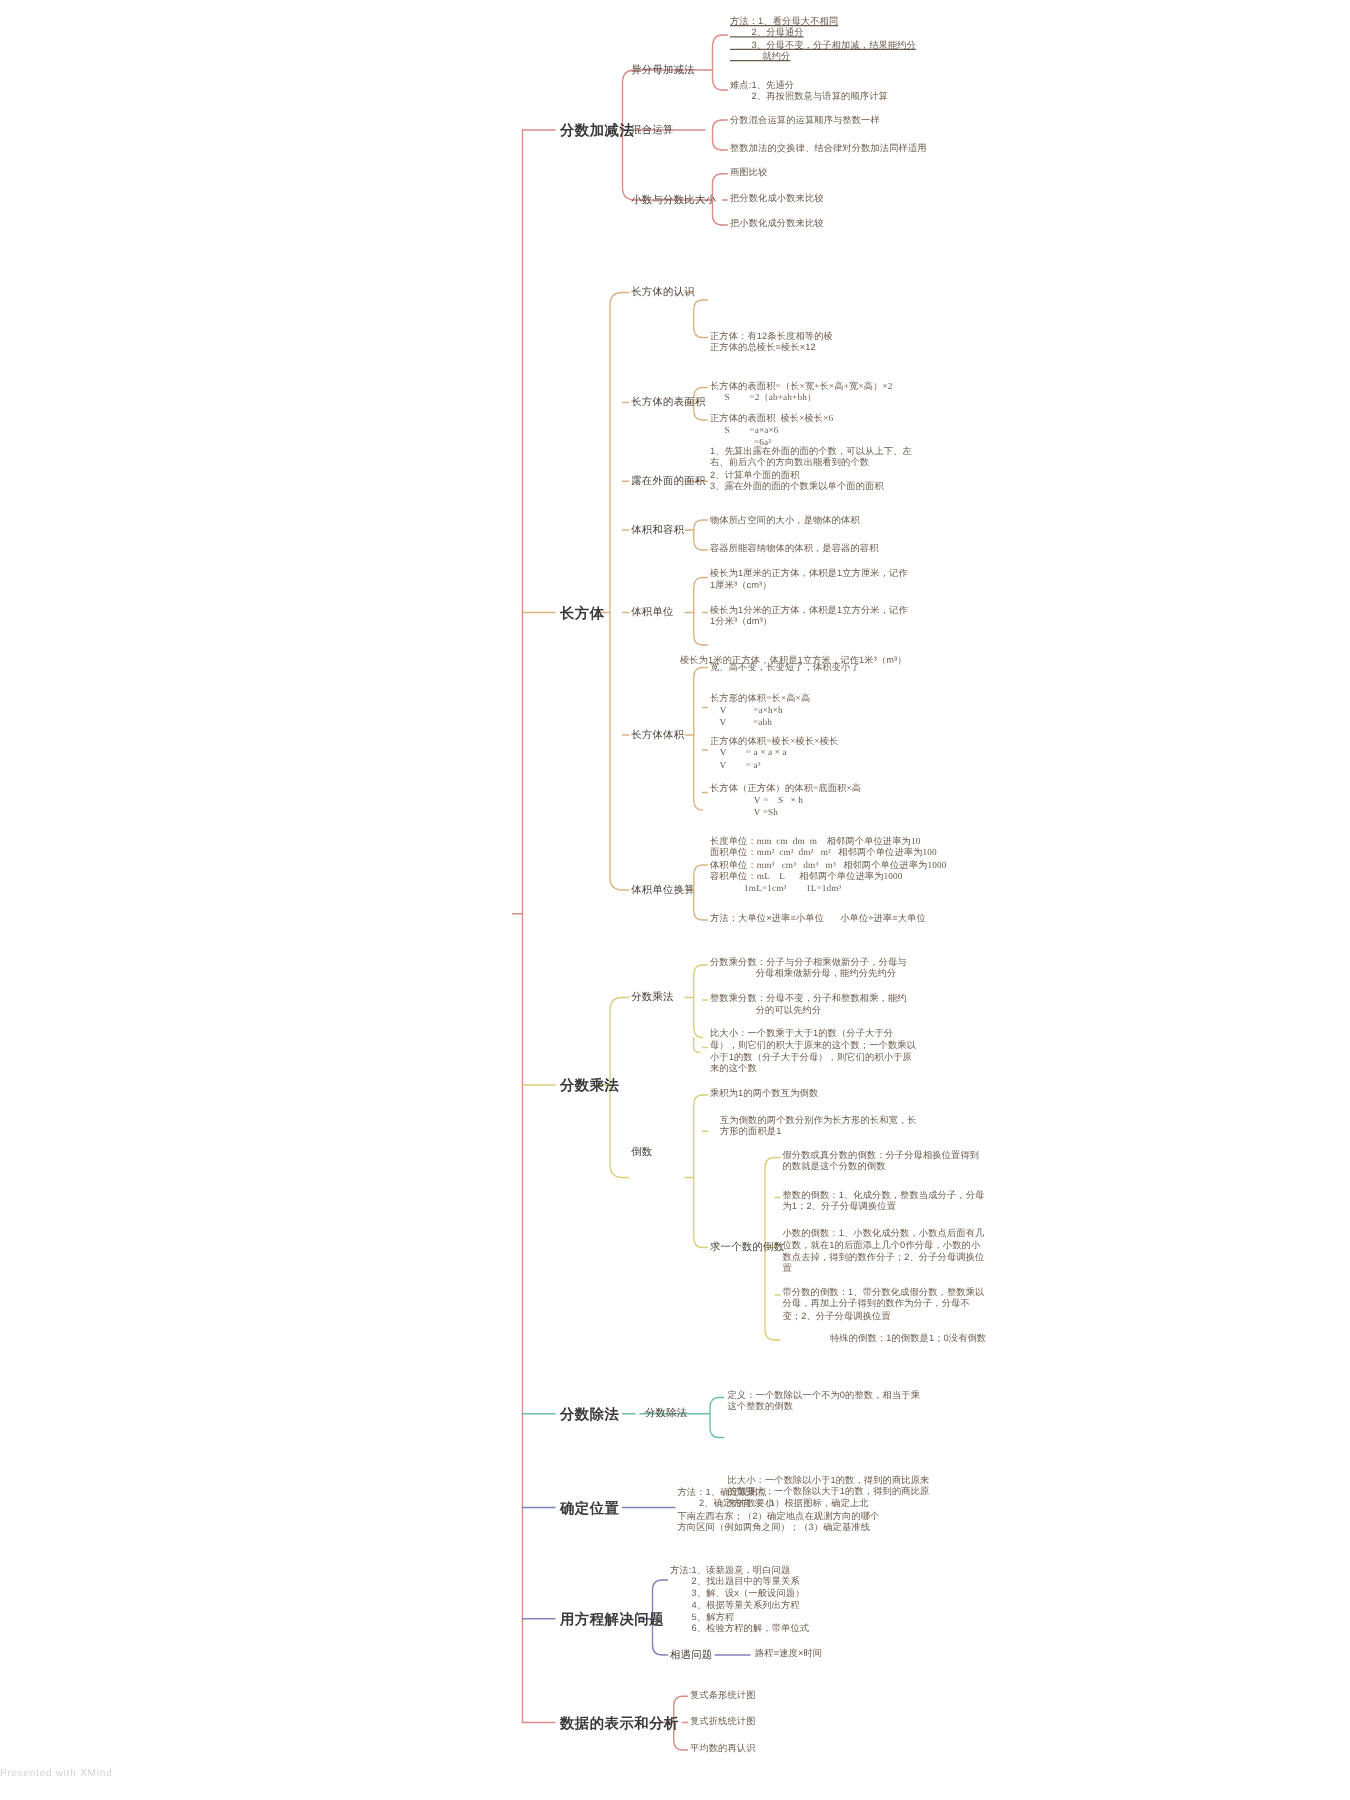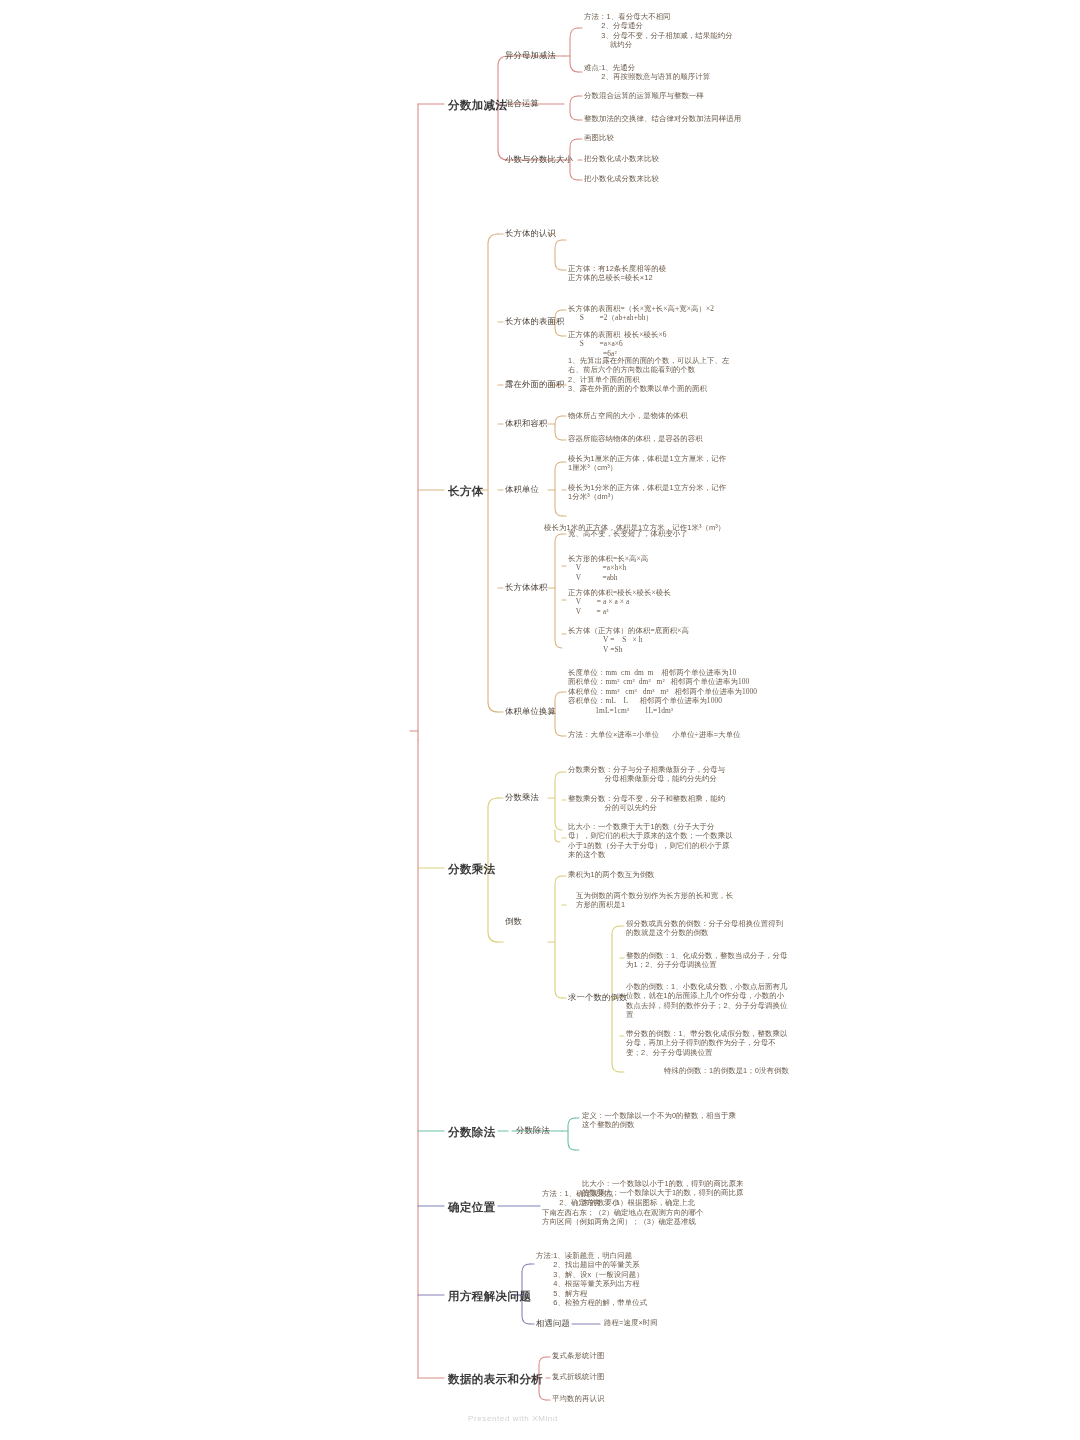--- a/index.html
+++ b/index.html
@@ -31,21 +31,21 @@
   #root-topic .rl { display: block; }
 
   
   .lv1 { font-size: 11.5px; color: #3a3a3a; font-weight: 600; letter-spacing: .4px; }
   .lv2 { font-size: 8.3px; color: #4a4038; letter-spacing: .2px; text-align: center; }
   .lv3 { font-size: 7.4px; color: #6a5a4a; letter-spacing: .1px; }
   .lv3.mono { font-family: "Liberation Serif", "DejaVu Serif", serif; }
 
   #footer {
     position: absolute; left: 0; top: 1414px; width: 1026px;
-    text-align: center; font-size: 8px; color: #d2d2d2; letter-spacing: .6px;
+    font-size: 8px; color: #d2d2d2; letter-spacing: .6px;
   }
 </style>
 </head>
 <body>
 
 <div id="canvas">
 
   <svg id="wires" viewBox="0 0 1080 1440">
     <g fill="none" stroke-width="1.1" stroke-linecap="round">
 
@@ -181,21 +181,21 @@
     </g>
   </svg>
 
 
   <div class="node lv1 t-red" style="left:448px;top:98px;color:#3a3a3a;">分数加减法</div>
 
   <div class="node lv2 t-red" style="left:505px;top:50px;">异分母加减法</div>
   <div class="node lv2 t-red" style="left:505px;top:98px;">混合运算</div>
   <div class="node lv2 t-red" style="left:505px;top:154px;">小数与分数比大小</div>
 
-  <div class="node lv3 t-red" style="left:584px;top:12px;">方法：1、看分母大不相同
+  <div class="node lv3 t-red" style="left:584px;top:12px;text-decoration:underline;">方法：1、看分母大不相同
         2、分母通分
         3、分母不变，分子相加减，结果能约分
             就约分</div>
   <div class="node lv3 t-red" style="left:584px;top:63px;">难点:1、先通分
         2、再按照数意与语算的顺序计算</div>
   <div class="node lv3 t-red" style="left:584px;top:91px;">分数混合运算的运算顺序与整数一样</div>
   <div class="node lv3 t-red" style="left:584px;top:114px;">整数加法的交换律、结合律对分数加法同样适用</div>
   <div class="node lv3 t-red" style="left:584px;top:133px;">画图比较</div>
   <div class="node lv3 t-red" style="left:584px;top:154px;">把分数化成小数来比较</div>
   <div class="node lv3 t-red" style="left:584px;top:174px;">把小数化成分数来比较</div>

